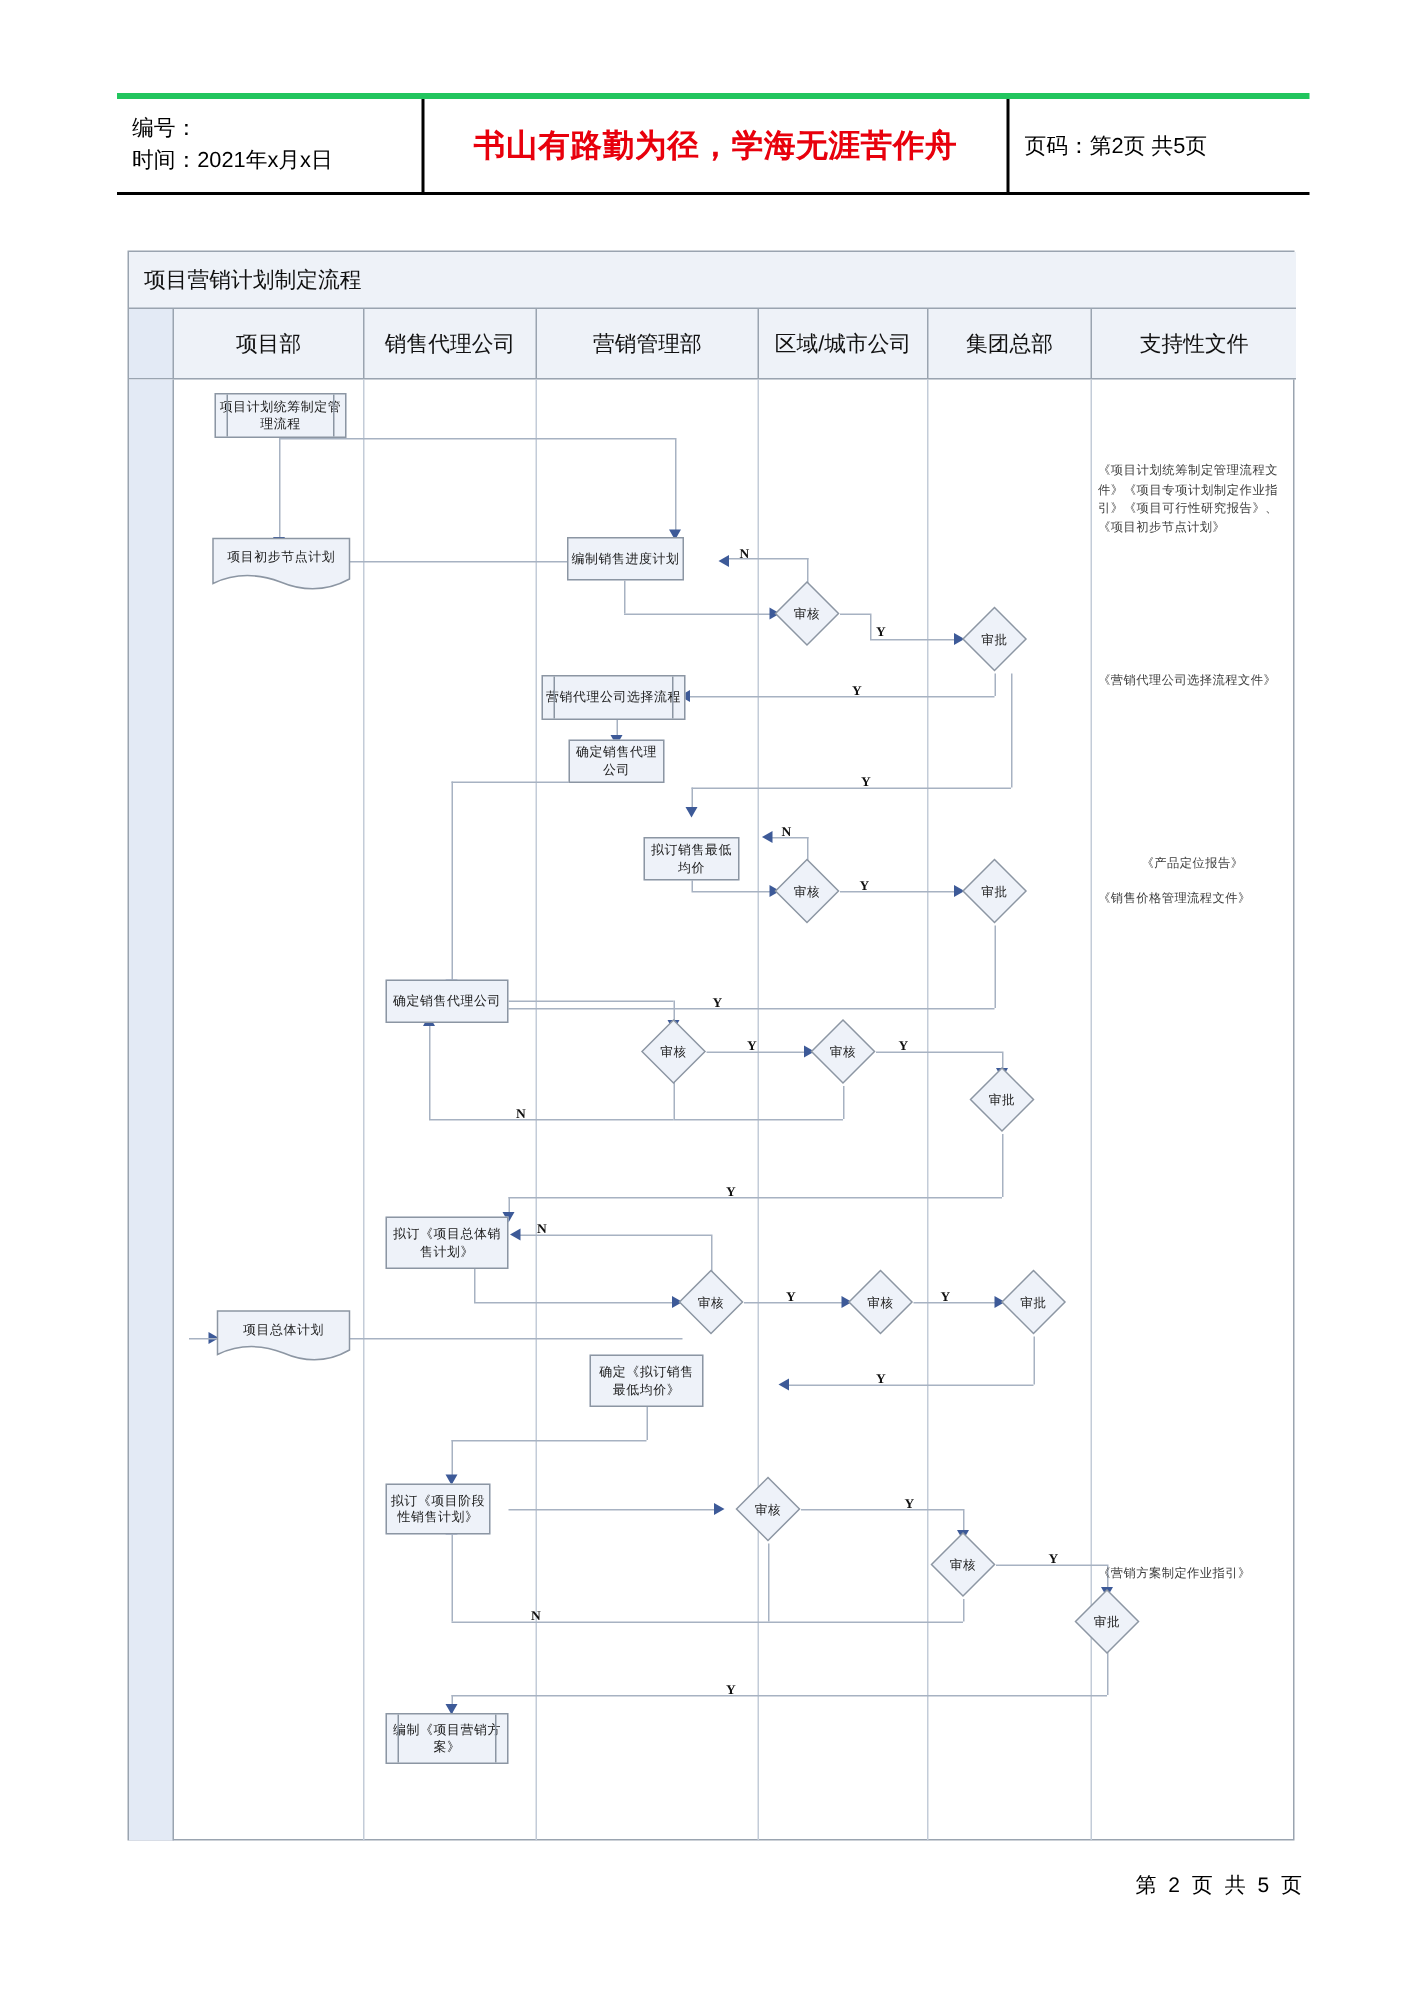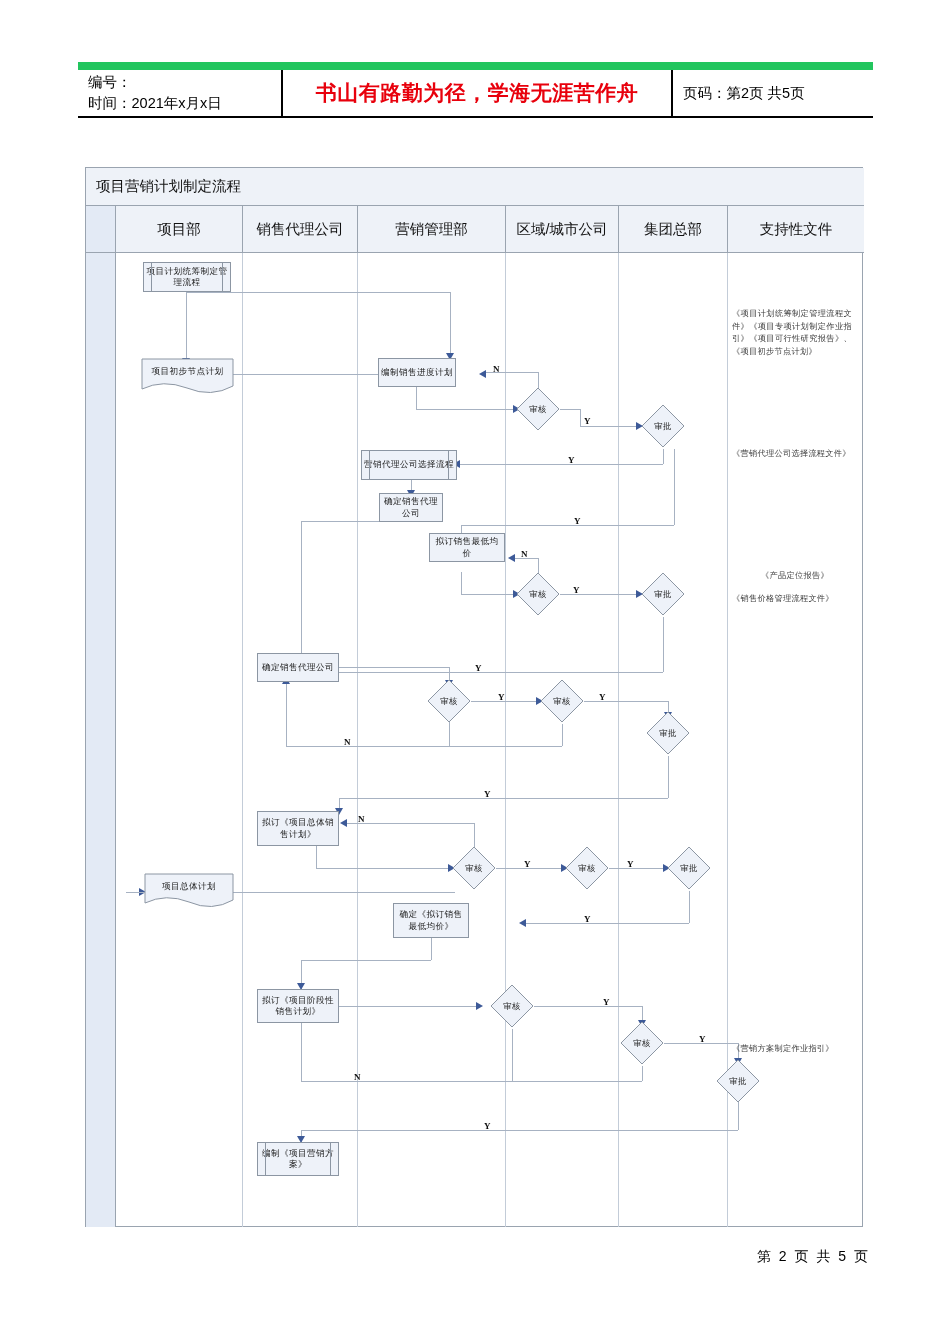--- a/index.html
+++ b/index.html
@@ -13,22 +13,22 @@
     position: relative;
     width: 950px; height: 1344px;
     background: #ffffff;
     overflow: hidden;
   }
 
   
   #header-table {
     position: absolute;
     left: 78px; top: 62px;
-    width: 795px; height: 56px;
-    border-top: 8px solid #22c55e;
+    width: 795px; height: 68px;
+    border-top: 4px solid #22c55e;
     border-bottom: 2px solid #000;
     display: flex;
   }
   .hdr-cell {
     display: flex;
     flex-direction: column;
     justify-content: center;
     padding: 0 10px;
   }
   #hdr-left {
@@ -429,21 +429,21 @@
         <svg width="44" height="44" viewBox="0 0 44 44">
             <polygon points="22,1 43,22 22,43 1,22" fill="#eef2f9" stroke="#8c96a3" stroke-width="1"></polygon>
           </svg>
         <span>审批</span>
       </div>
 
       <div class="node predef" style="left:275px; top:282px; width:96px; height:30px">营销代理公司选择流程</div>
 
       <div class="node" style="left:293px; top:325px; width:64px; height:29px">确定销售代理公司</div>
 
-      <div class="node" style="left:343px; top:365px; width:76px; height:29px">拟订销售最低均价</div>
+      <div class="node" style="left:343px; top:390px; width:64px; height:29px">拟订销售最低均价</div>
 
       <div class="dia" style="left:430px; top:404px; width:44px; height:44px">
         <svg width="44" height="44" viewBox="0 0 44 44">
             <polygon points="22,1 43,22 22,43 1,22" fill="#eef2f9" stroke="#8c96a3" stroke-width="1"></polygon>
           </svg>
         <span>审核</span>
       </div>
 
       <div class="dia" style="left:555px; top:404px; width:44px; height:44px">
         <svg width="44" height="44" viewBox="0 0 44 44">
@@ -500,21 +500,21 @@
 
       <div class="node" style="left:307px; top:735px; width:76px; height:35px">确定《拟订销售最低均价》</div>
 
       <div class="doc" style="left:58px; top:705px; width:90px; height:38px">
         <svg width="90" height="38" viewBox="0 0 90 38" preserveAspectRatio="none">
           <path d="M1,1 H89 V27 Q68,39 45,29 Q22,20 1,30 Z" fill="#eef2f9" stroke="#8c96a3" stroke-width="1"></path>
         </svg>
         <span>项目总体计划</span>
       </div>
 
-      <div class="node" style="left:171px; top:821px; width:82px; height:34px">拟订《项目阶段性销售计划》</div>
+      <div class="node" style="left:171px; top:821px; width:70px; height:34px">拟订《项目阶段性销售计划》</div>
 
       <div class="dia" style="left:404px; top:816px; width:44px; height:44px">
         <svg width="44" height="44" viewBox="0 0 44 44">
             <polygon points="22,1 43,22 22,43 1,22" fill="#eef2f9" stroke="#8c96a3" stroke-width="1"></polygon>
           </svg>
         <span>审核</span>
       </div>
 
       <div class="dia" style="left:534px; top:853px; width:44px; height:44px">
         <svg width="44" height="44" viewBox="0 0 44 44">

